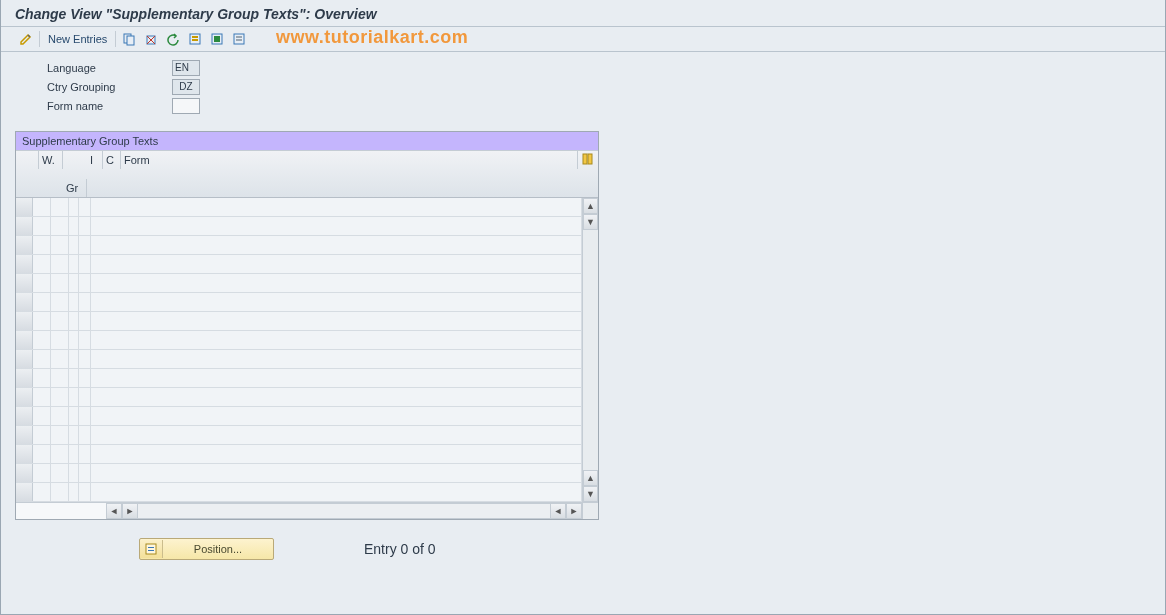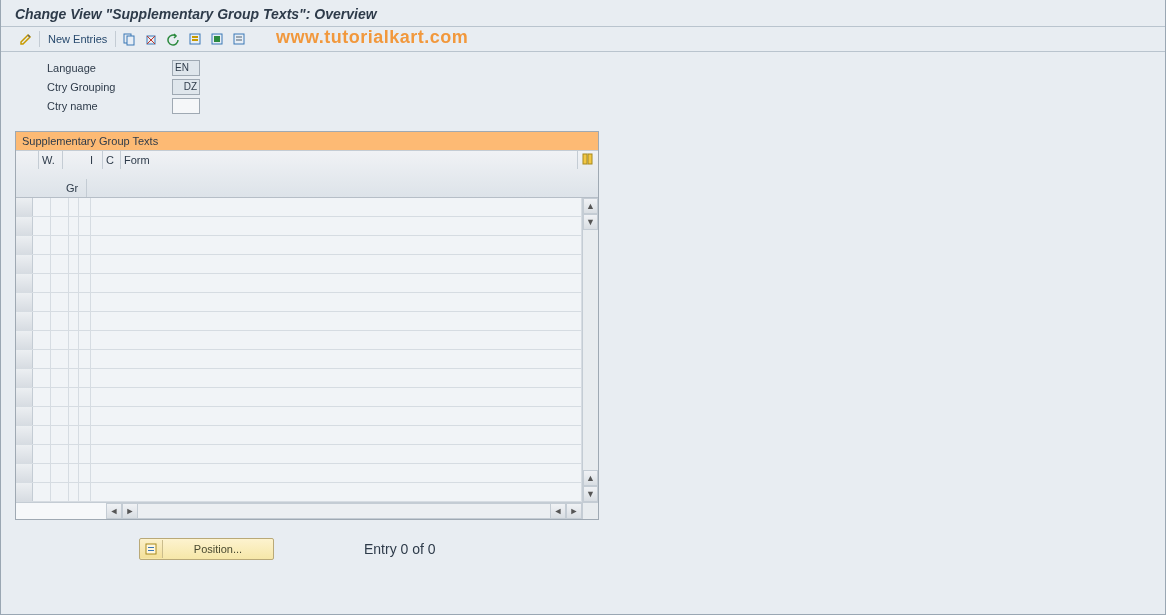--- a/index.html
+++ b/index.html
@@ -93,31 +93,31 @@
     border: 1px solid #9fa9b3;
     background: #dfe6ec;
     height: 14px;
     line-height: 14px;
     padding: 0 2px;
     font-size: 10px;
     color: #2e3b4a;
     display: inline-block;
   }
   .lang-box { width: 22px; text-align: left; }
-  .ctry-box { width: 22px; text-align: right; }
+  .ctry-box { width: 22px; text-align: center; }
   .form-box { width: 22px; background: #f5f7f9; }
   
   .table-wrap {
     margin: 12px 0 0 14px;
     width: 582px;
     border: 1px solid #9fa9b3;
     background: #f6f8fa;
   }
   .table-title {
-    background: #fdba74;
+    background: #c4b5fd;
     padding: 3px 6px;
     color: #2e3b4a;
     border-bottom: 1px solid #c4ccd4;
   }
   .grid-header {
     display: flex;
     background: linear-gradient(#f0f2f5,#dde3e9);
     border-bottom: 1px solid #b6bec7;
   }
   .grid-header .hcell {
@@ -306,21 +306,21 @@
   <div class="header-fields">
     <div class="field-row">
       <span class="field-label">Language</span>
       <span class="field-box lang-box">EN</span>
     </div>
     <div class="field-row">
       <span class="field-label">Ctry Grouping</span>
       <span class="field-box ctry-box">DZ</span>
     </div>
     <div class="field-row">
-      <span class="field-label">Ctry name</span>
+      <span class="field-label">Form name</span>
       <span class="field-box form-box"></span>
     </div>
   </div>
 
   <div class="table-wrap">
     <div class="table-title">Supplementary Group Texts</div>
     <div class="grid-header">
       <div class="hcell sel"></div>
       <div class="hcell w">W.</div>
       <div class="hcell gr">Gr</div>

